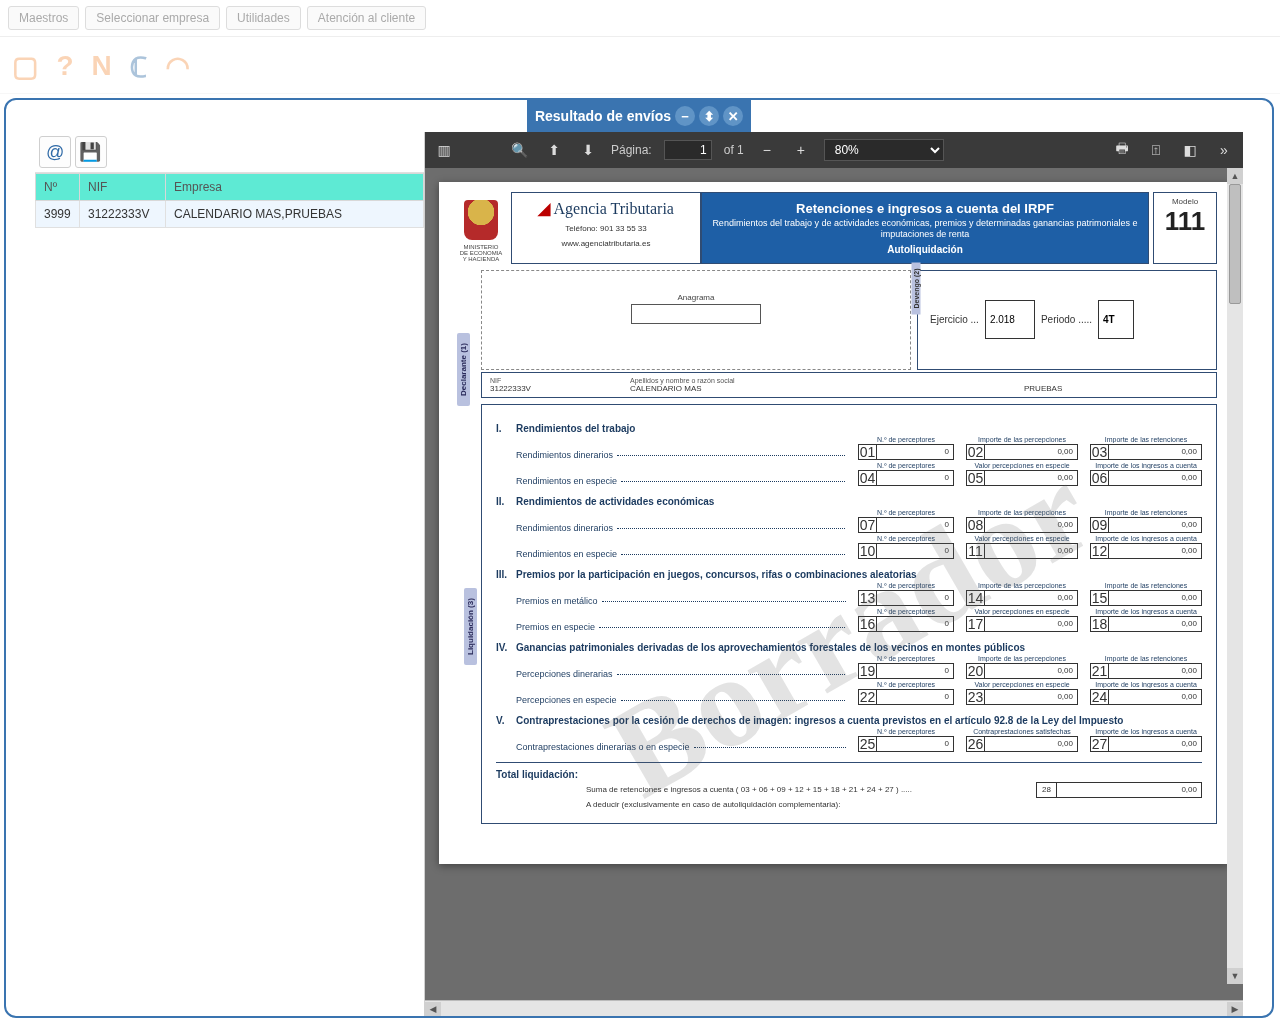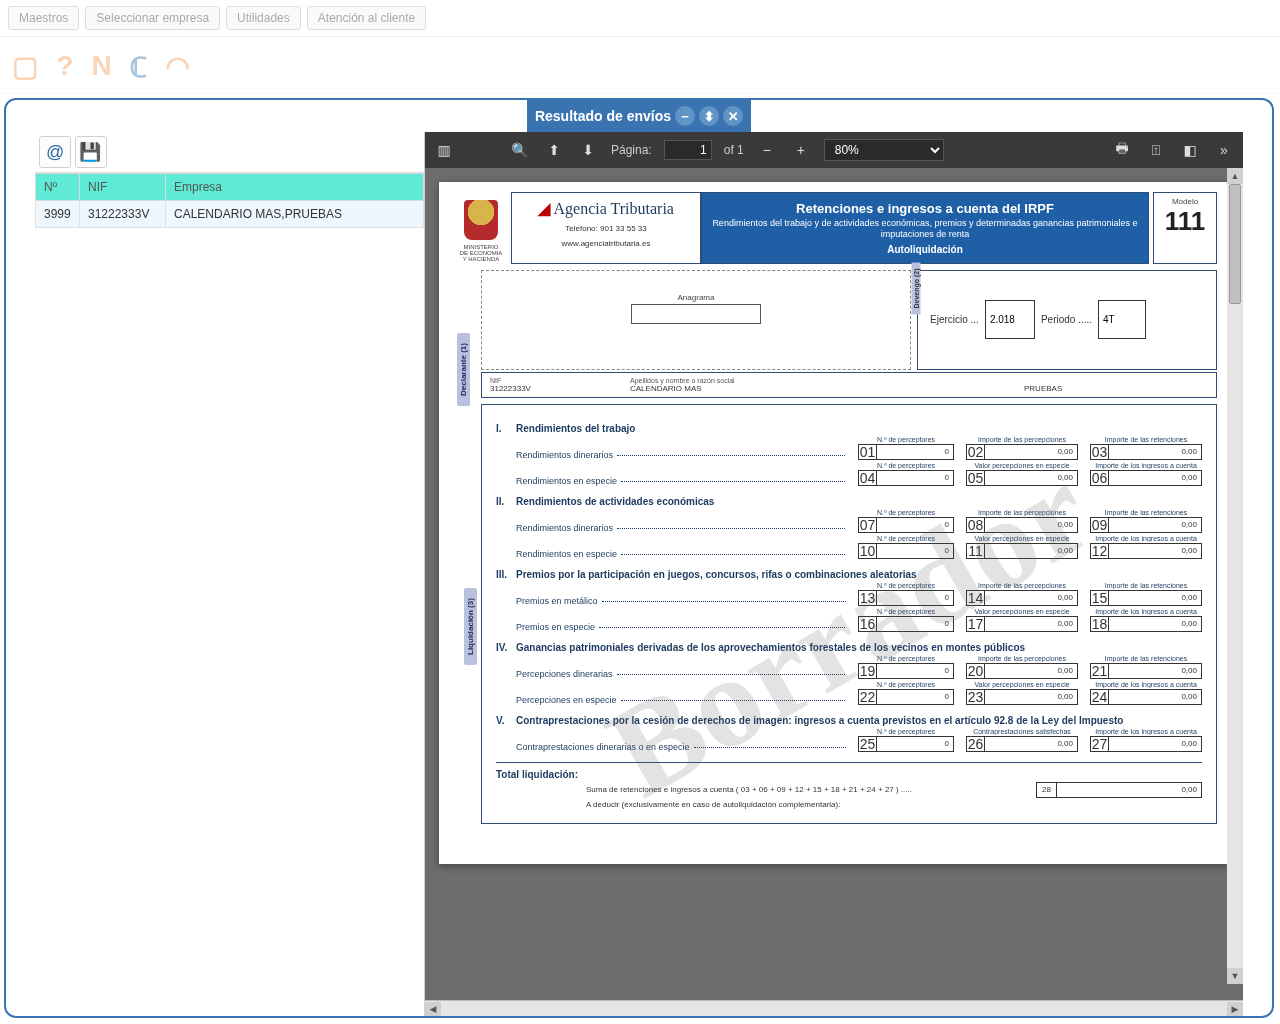--- a/index.html
+++ b/index.html
@@ -208,21 +208,21 @@
             <span class="side-tab" style="top:136px;">Declarante (1)</span>
             <div class="dashed-box">
               <div class="anagrama-label">Anagrama</div>
               <div class="anagrama-input"></div>
             </div>
             <div class="devengo">
               <span class="vlbl">Devengo (2)</span>
               <span>Ejercicio ...</span>
               <input style="width: 50px;" value="2.018">
               <span style="margin-left:0">Periodo .....</span>
-              <input style="width: 48px;" value="4T">
+              <input style="width: 36px; font-weight: bold;" value="4T">
             </div>
           </div>
 
           <div class="nif-row">
             <div class="c1">
                 <div class="lab">NIF</div>
                 <div>31222333V</div>
               </div>
             <div class="c2">
                 <div class="lab">Apellidos y nombre o razón social</div>

